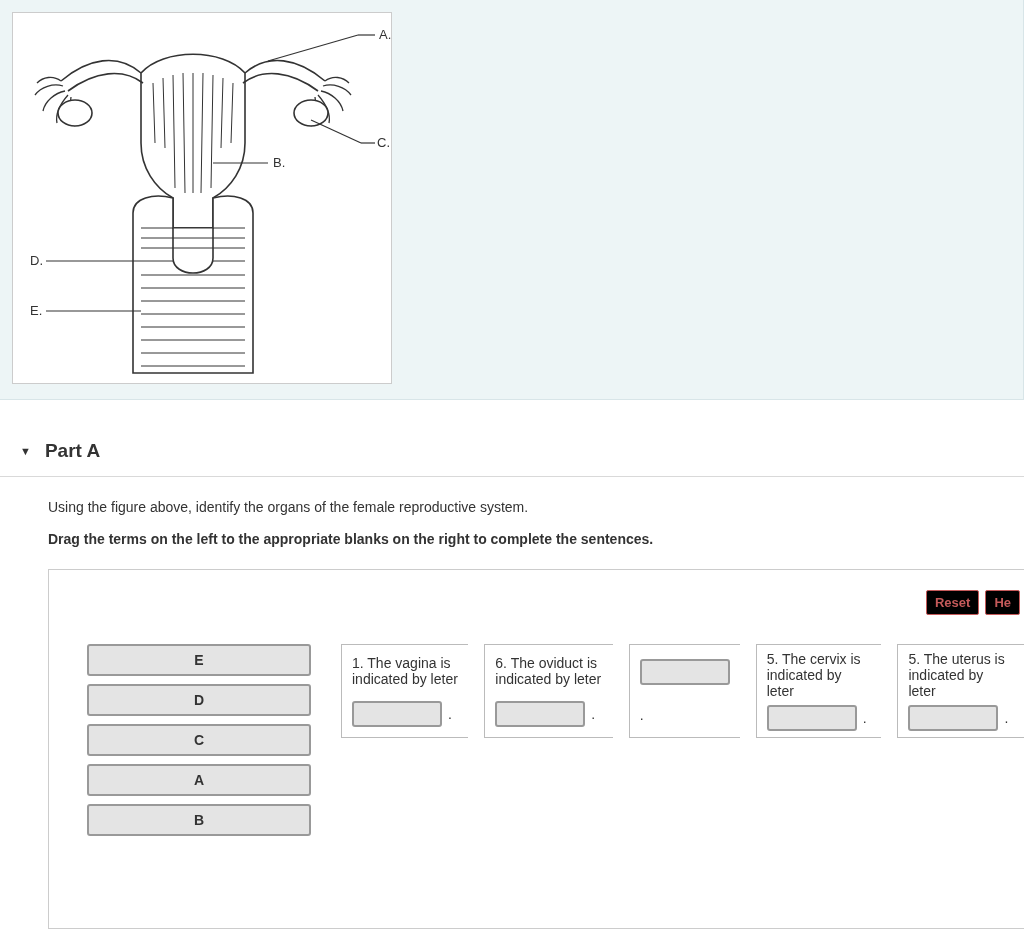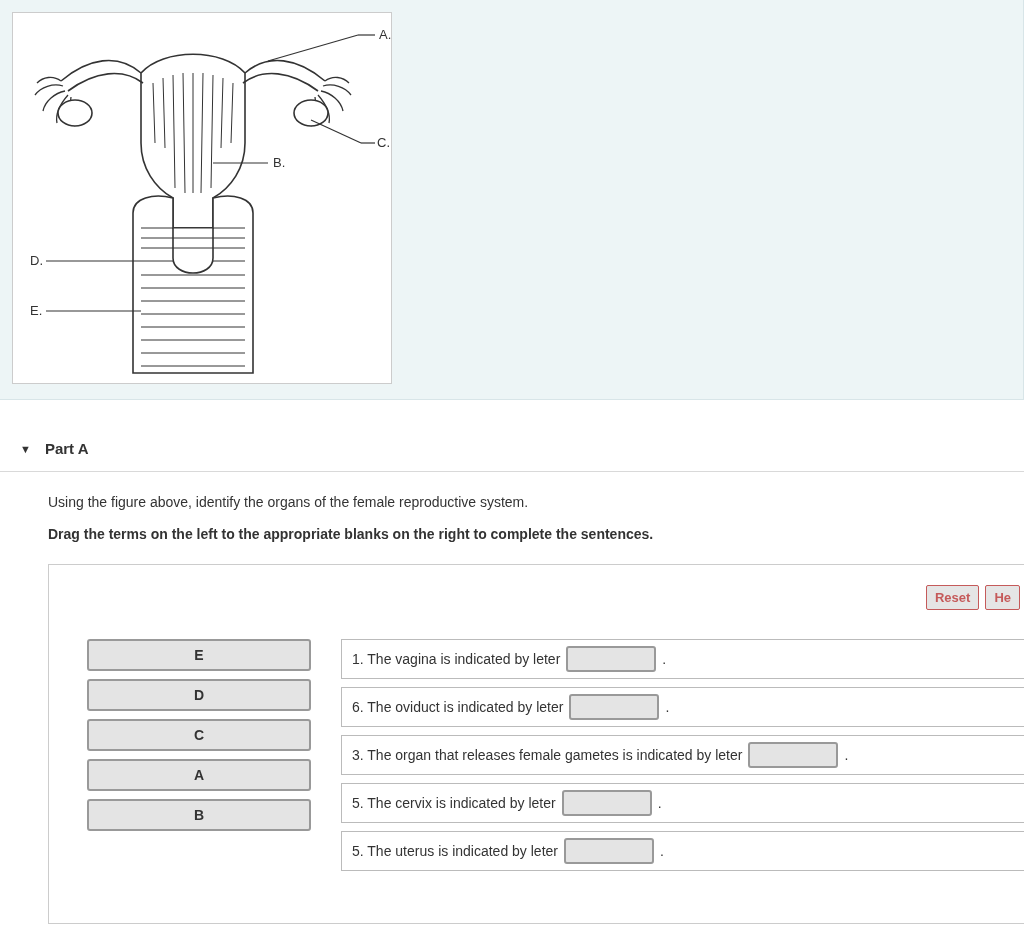--- a/index.html
+++ b/index.html
@@ -38,21 +38,21 @@
       display: flex;
       align-items: center;
       gap: 14px;
     }
     .section-header .caret {
       font-size: 11px;
       color: #333;
     }
     .section-header .title {
       font-weight: bold;
-      font-size: 15px;
+      font-size: 19px;
     }
     .instructions {
       padding: 22px 12px 0 48px;
     }
     .instructions p { margin-bottom: 14px; }
     .instructions .bold { font-weight: bold; margin-top: 16px; }
     .activity-box {
       margin: 22px 0 0 48px;
       border: 1px solid #ccc;
       border-right: none;
@@ -62,21 +62,21 @@
     }
     .btn-row {
       position: absolute;
       top: 20px;
       right: 4px;
       display: flex;
       gap: 6px;
     }
     .util-btn {
       border: 1px solid #c55a5a;
-      background: #e5e5e5;
+      background: #000000;
       color: #c55a5a;
       font-size: 13px;
       font-weight: bold;
       padding: 4px 8px;
       border-radius: 2px;
       cursor: pointer;
     }
     .drag-area {
       display: flex;
       gap: 30px;
@@ -94,22 +94,21 @@
       background: #e4e4e4;
       border-radius: 3px;
       text-align: center;
       padding: 6px 0;
       font-weight: bold;
       font-size: 14px;
       cursor: move;
     }
     .sentence-column {
       display: flex;
-      flex-direction: column;
-      gap: 8px;
+      gap: 16px;
       flex: 1;
     }
     .sentence {
       border: 1px solid #bbb;
       border-right: none;
       padding: 6px 10px;
       display: flex;
       align-items: center;
       flex-wrap: wrap;
       gap: 6px;
@@ -239,21 +238,20 @@
         <span>1. The vagina is indicated by leter</span>
         <span class="blank"></span>
         <span>.</span>
       </div>
       <div class="sentence">
         <span>6. The oviduct is indicated by leter</span>
         <span class="blank"></span>
         <span>.</span>
       </div>
       <div class="sentence">
-        <span>3. The organ that releases female gametes is indicated by leter</span>
         <span class="blank"></span>
         <span>.</span>
       </div>
       <div class="sentence">
         <span>5. The cervix is indicated by leter</span>
         <span class="blank"></span>
         <span>.</span>
       </div>
       <div class="sentence">
         <span>5. The uterus is indicated by leter</span>

